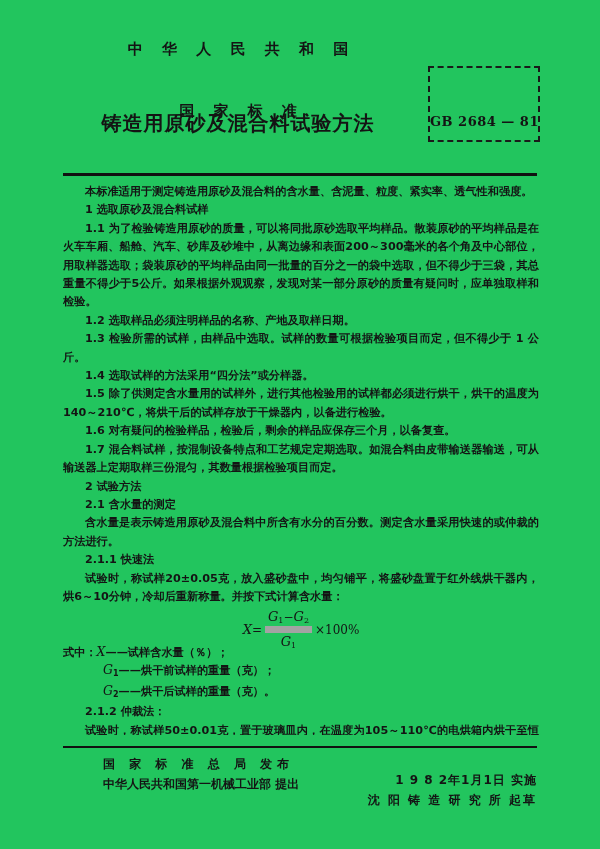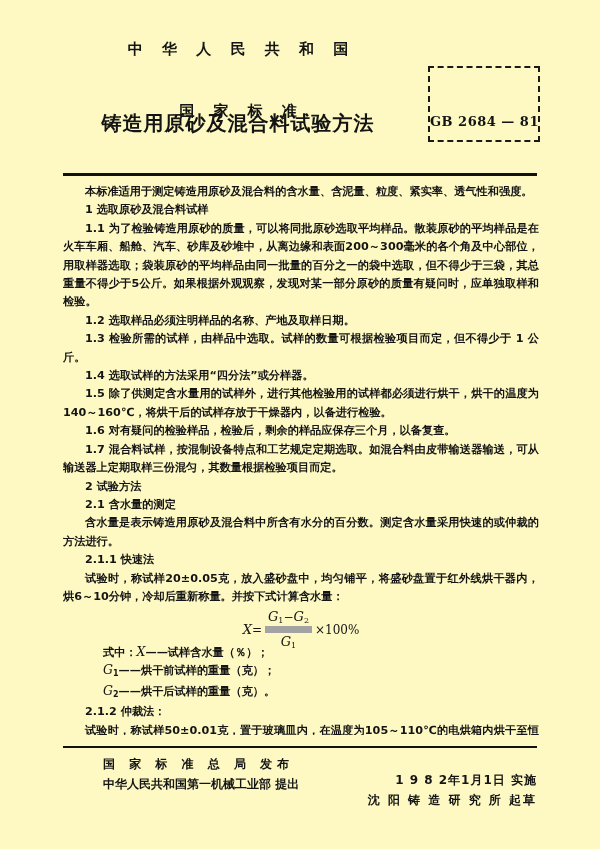--- a/index.html
+++ b/index.html
@@ -12,21 +12,21 @@
     width: 600px;
     height: 849px;
     overflow: hidden;
     font-family: "DejaVu Sans", "Liberation Sans", sans-serif;
     color: #141414;
   }
   .page {
     position: relative;
     width: 600px;
     height: 849px;
-    background: #fef9c3;
+    background: #22c55e;
   }
 
   
   .header {
     position: absolute;
     left: 0;
     top: 0;
     width: 600px;
     height: 170px;
   }
@@ -177,21 +177,21 @@
   
   .wherelist {
     margin: 1px 0 0 0;
   }
   .where-row {
     font-size: 11.2px;
     font-weight: bold;
     line-height: 17px;
     white-space: nowrap;
   }
-  .where-row.r1 { padding-left: 0px; margin-left: 40px; }
+  .where-row.r1 { padding-left: 0px; }
   .where-row.r2 { padding-left: 40px; }
   .sym {
     font-family: "DejaVu Serif", "Liberation Serif", serif;
     font-style: italic;
     font-weight: normal;
     font-size: 12.5px;
   }
 
   
   .footer {
@@ -250,21 +250,21 @@
 
   <div class="body">
 
     <p class="para indent">本标准适用于测定铸造用原砂及混合料的含水量、含泥量、粒度、紧实率、透气性和强度。</p>
 
     <p class="para indent">1 选取原砂及混合料试样</p>
     <p class="para indent">1.1 为了检验铸造用原砂的质量，可以将同批原砂选取平均样品。散装原砂的平均样品是在火车车厢、船舱、汽车、砂库及砂堆中，从离边缘和表面200～300毫米的各个角及中心部位，用取样器选取；袋装原砂的平均样品由同一批量的百分之一的袋中选取，但不得少于三袋，其总重量不得少于5公斤。如果根据外观观察，发现对某一部分原砂的质量有疑问时，应单独取样和检验。</p>
     <p class="para indent">1.2 选取样品必须注明样品的名称、产地及取样日期。</p>
     <p class="para indent">1.3 检验所需的试样，由样品中选取。试样的数量可根据检验项目而定，但不得少于 1 公斤。</p>
     <p class="para indent">1.4 选取试样的方法采用“四分法”或分样器。</p>
-    <p class="para indent">1.5 除了供测定含水量用的试样外，进行其他检验用的试样都必须进行烘干，烘干的温度为140～160℃，将烘干后的试样存放于干燥器内，以备进行检验。</p>
+    <p class="para indent">1.5 除了供测定含水量用的试样外，进行其他检验用的试样都必须进行烘干，烘干的温度为140～210℃，将烘干后的试样存放于干燥器内，以备进行检验。</p>
     <p class="para indent">1.6 对有疑问的检验样品，检验后，剩余的样品应保存三个月，以备复查。</p>
     <p class="para indent">1.7 混合料试样，按混制设备特点和工艺规定定期选取。如混合料由皮带输送器输送，可从输送器上定期取样三份混匀，其数量根据检验项目而定。</p>
 
     <p class="para indent">2 试验方法</p>
     <p class="para indent">2.1 含水量的测定</p>
     <p class="para indent">含水量是表示铸造用原砂及混合料中所含有水分的百分数。测定含水量采用快速的或仲裁的方法进行。</p>
     <p class="para indent">2.1.1 快速法</p>
     <p class="para indent">试验时，称试样20±0.05克，放入盛砂盘中，均匀铺平，将盛砂盘置于红外线烘干器内，烘6～10分钟，冷却后重新称量。并按下式计算含水量：</p>
 
     <div class="formula">

